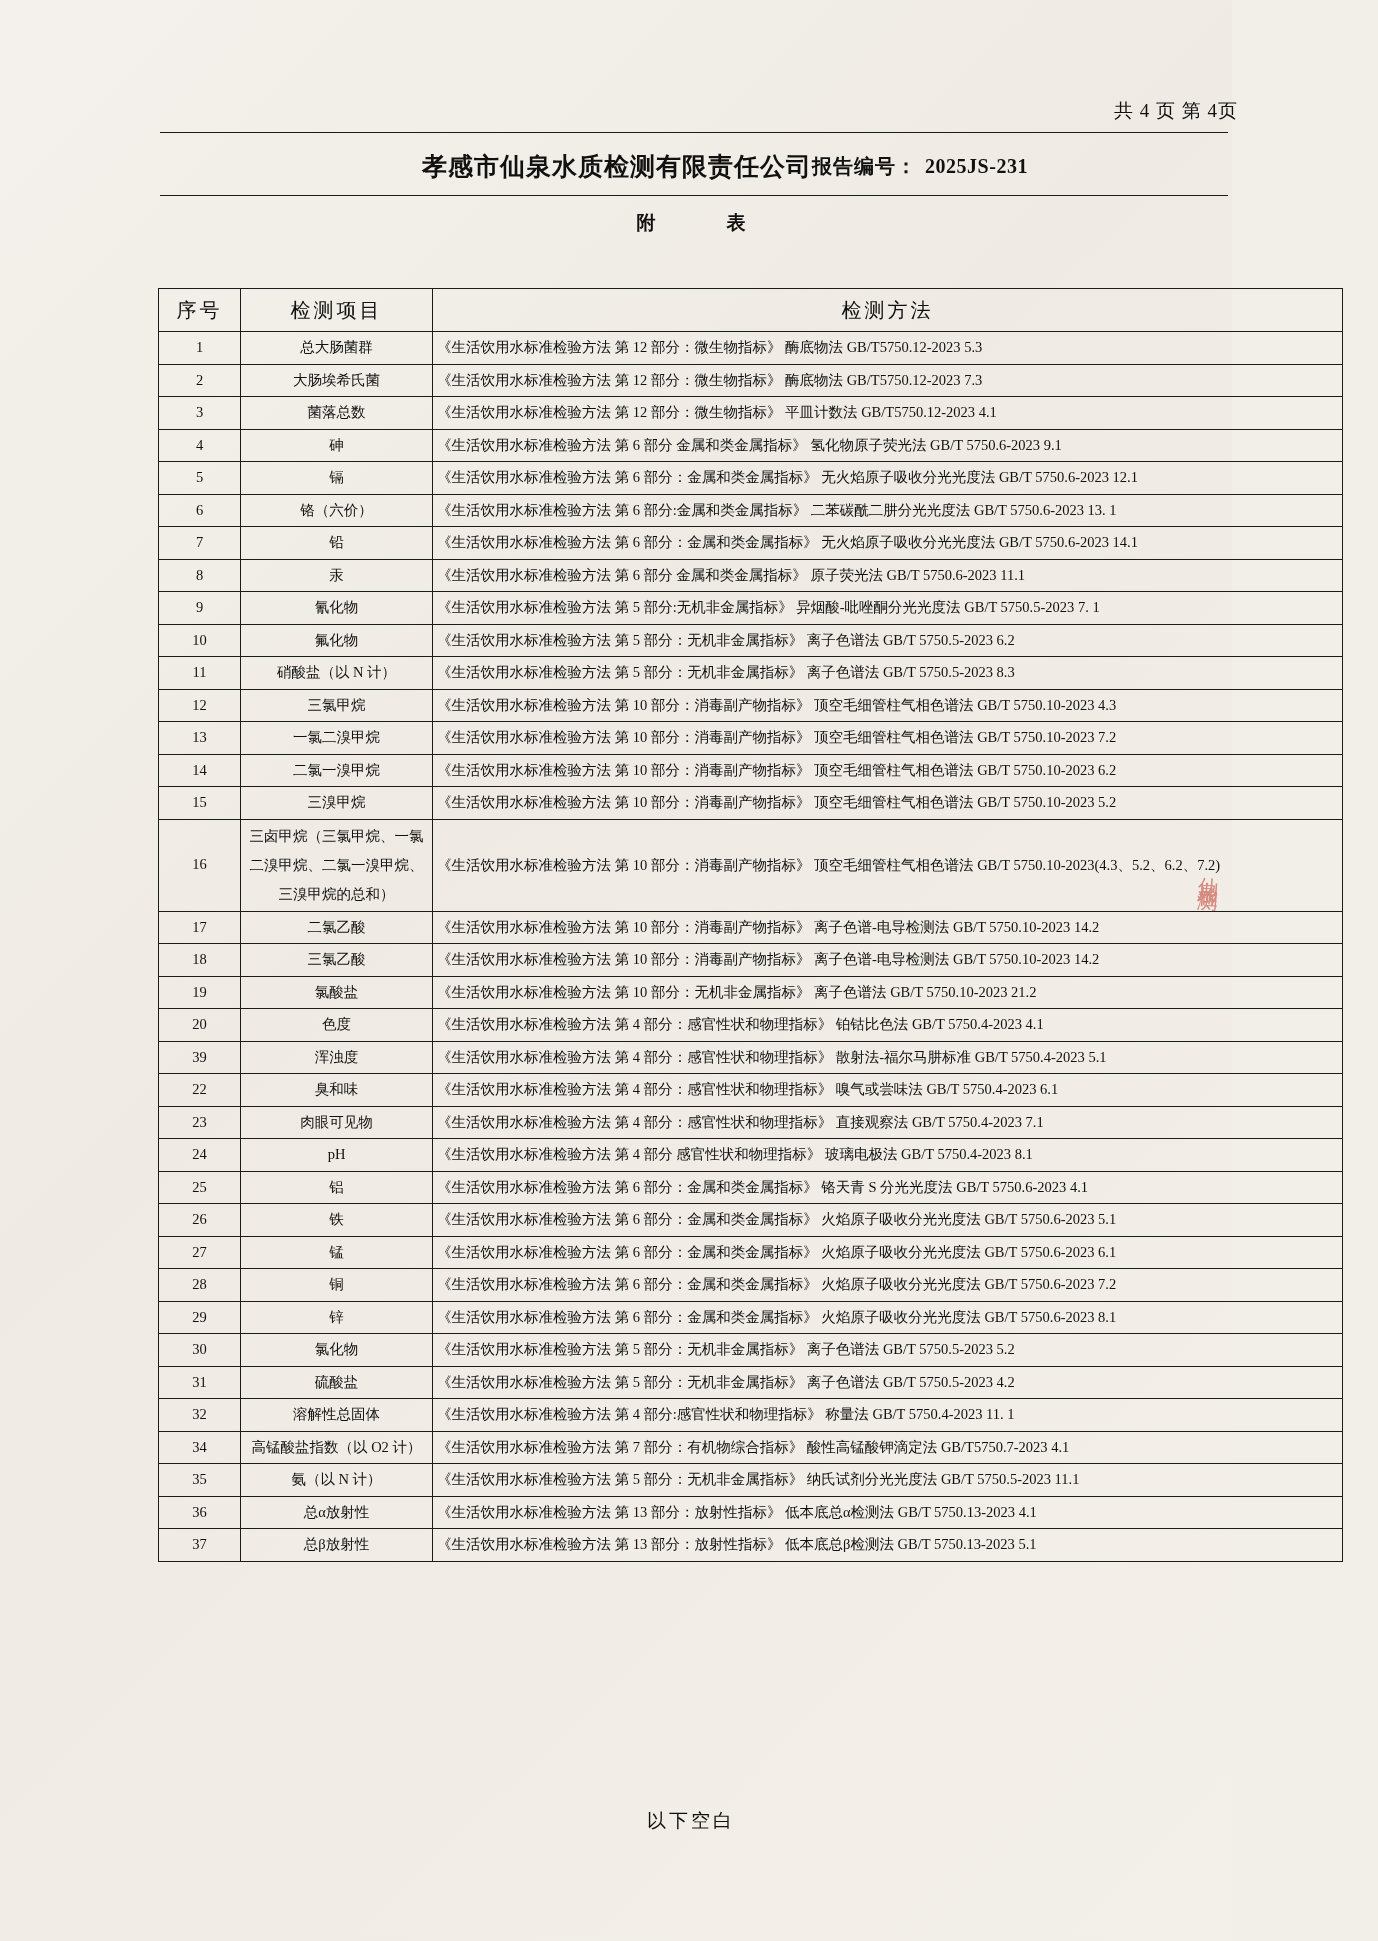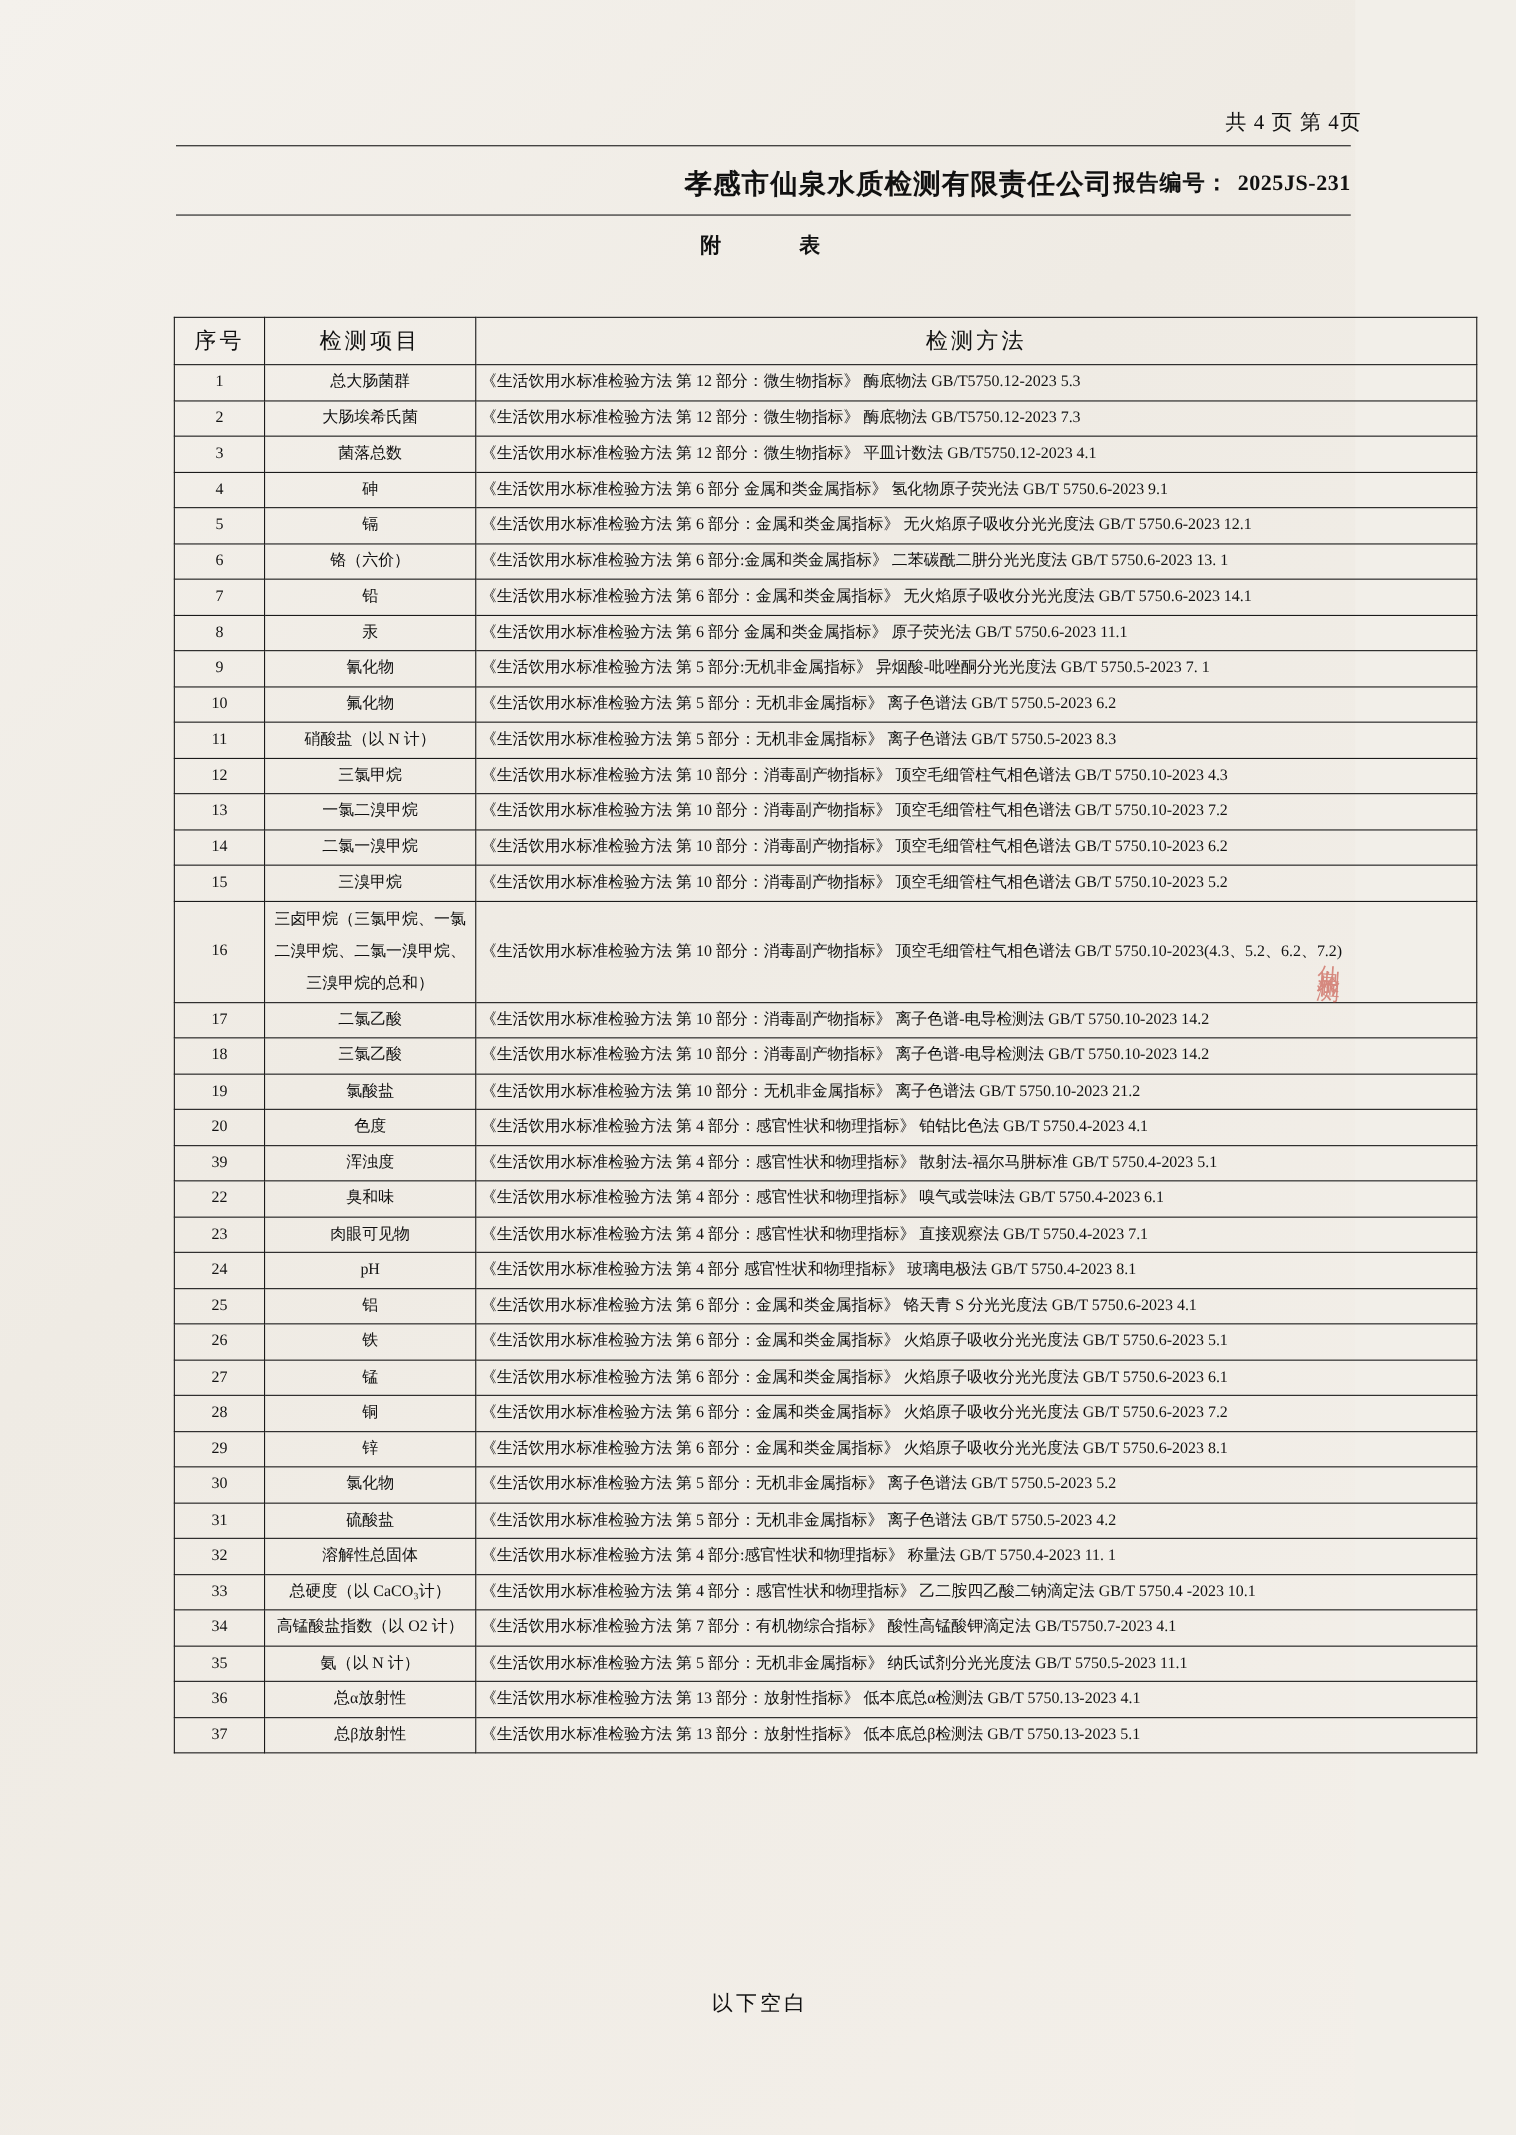--- a/index.html
+++ b/index.html
@@ -45,21 +45,21 @@
     border-top: 1.6px solid #1b1b1b;
   }
   .header-row {
     position: absolute;
     left: 88px;
     right: 82px;
     top: 102px;
     height: 48px;
     display: flex;
     align-items: center;
-    justify-content: flex-end;
+    justify-content: center;
   }
   .company {
     font-size: 25px;
     font-weight: bold;
     letter-spacing: 1px;
     margin-left: 62px;
   }
   .report-no {
     font-size: 20px;
     display: flex;
@@ -347,25 +347,20 @@
             <td class="no">31</td>
             <td class="item">硫酸盐</td>
             <td class="method">《生活饮用水标准检验方法 第 5 部分：无机非金属指标》  离子色谱法 GB/T 5750.5-2023 4.2</td>
           </tr>
           <tr class="row">
             <td class="no">32</td>
             <td class="item">溶解性总固体</td>
             <td class="method">《生活饮用水标准检验方法 第 4 部分:感官性状和物理指标》  称量法 GB/T 5750.4-2023 11. 1</td>
           </tr>
           <tr class="row">
-            <td class="no">33</td>
-            <td class="item">总硬度（以 CaCO₃计）</td>
-            <td class="method">《生活饮用水标准检验方法 第 4 部分：感官性状和物理指标》   乙二胺四乙酸二钠滴定法 GB/T 5750.4 -2023 10.1</td>
-          </tr>
-          <tr class="row">
             <td class="no">34</td>
             <td class="item">高锰酸盐指数（以 O2 计）</td>
             <td class="method">《生活饮用水标准检验方法 第 7 部分：有机物综合指标》  酸性高锰酸钾滴定法 GB/T5750.7-2023 4.1</td>
           </tr>
           <tr class="row">
             <td class="no">35</td>
             <td class="item">氨（以 N 计）</td>
             <td class="method">《生活饮用水标准检验方法 第 5 部分：无机非金属指标》  纳氏试剂分光光度法 GB/T 5750.5-2023 11.1</td>
           </tr>
           <tr class="row">

